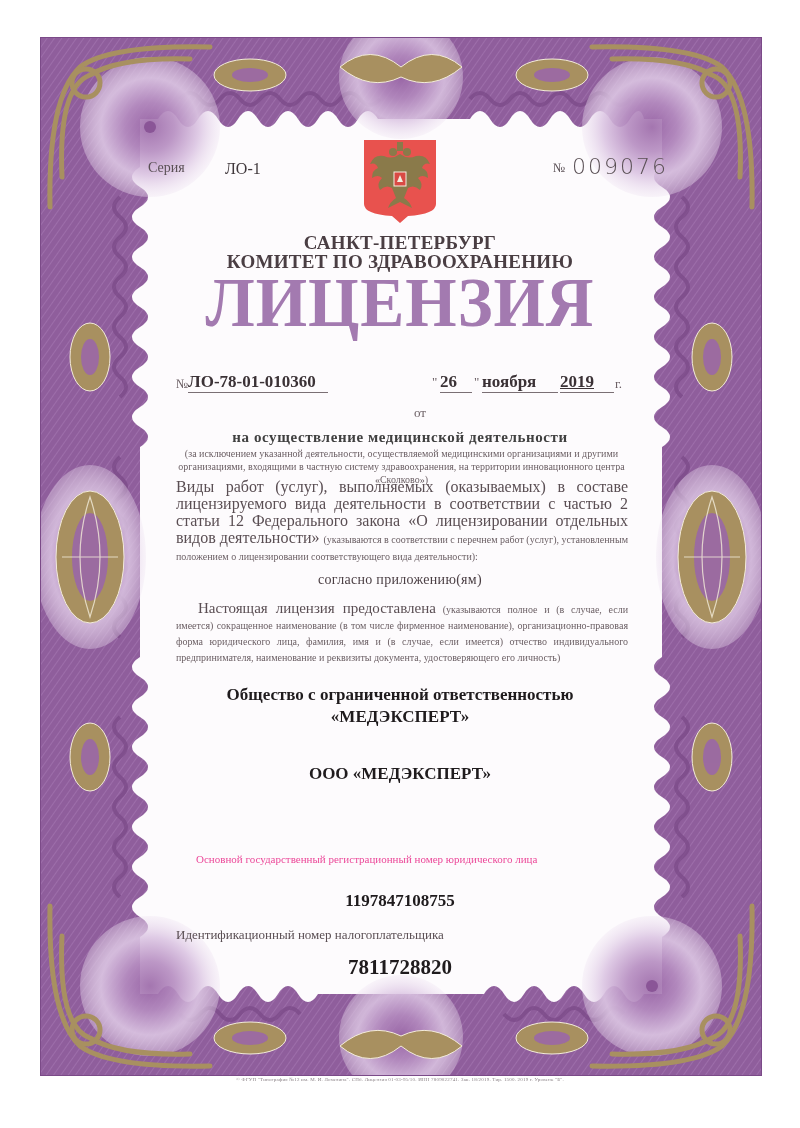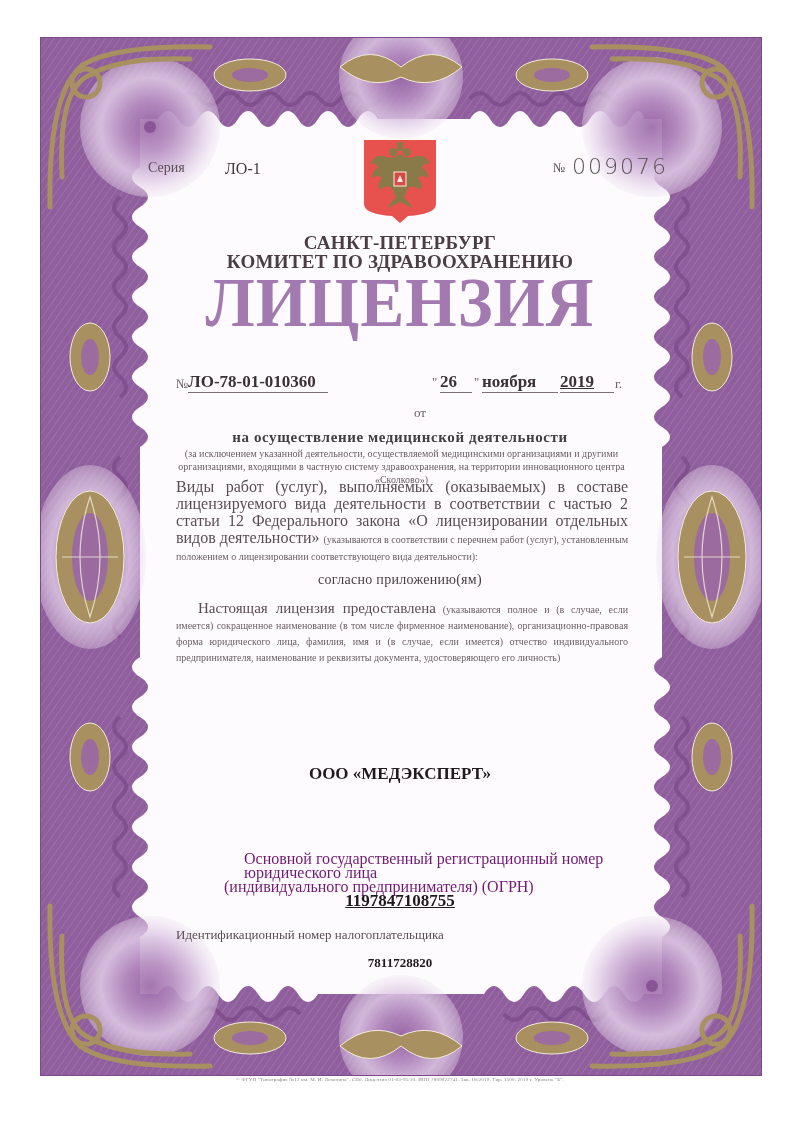--- a/index.html
+++ b/index.html
@@ -25,25 +25,25 @@
     .activity { top: 429px; font-size: 15px; font-weight: bold; color: #404040; letter-spacing: 0.6px; }
     .small-note { font-size: 10px; line-height: 13px; color: #6a5e63; }
     .exclusion { top: 447px; left: 174px; width: 455px; text-align: center; }
     .works { top: 478px; left: 176px; width: 452px; font-size: 16px; line-height: 17px; text-align: justify; color: #5a4e53; }
     .works .small-note { font-size: 10px; }
     .appendix { top: 572px; font-size: 14px; font-weight: normal; color: #4a3e43; letter-spacing: 0.3px; }
     .granted { top: 600px; left: 176px; width: 452px; font-size: 10px; line-height: 16px; color: #6a5e63; text-align: justify; }
     .granted .big { font-size: 15px; color: #5a4e53; padding-left: 22px; }
     .org-full { top: 684px; font-size: 17px; font-weight: bold; color: #1f1b1d; line-height: 22px; }
     .org-short { top: 764px; font-size: 17px; font-weight: bold; color: #1f1b1d; }
-    .ogrn-label { top: 852px; left: 176px; width: 455px; font-size: 16px; line-height: 14px; color: #701a75; margin-left: 48px; }
+    .ogrn-label { top: 852px; left: 176px; width: 455px; font-size: 11px; line-height: 14px; color: #ec4899; }
     .ogrn-label .first { padding-left: 20px; }
-    .ogrn-value { top: 891px; font-size: 17px; font-weight: bold; color: #1f1b1d; text-decoration: underline; }
+    .ogrn-value { top: 891px; font-size: 17px; font-weight: bold; color: #1f1b1d; }
     .inn-label { top: 927px; left: 176px; font-size: 13px; color: #5a4e53; }
-    .inn-value { top: 955px; font-size: 13px; font-weight: bold; color: #1f1b1d; }
+    .inn-value { top: 955px; font-size: 21px; font-weight: bold; color: #1f1b1d; }
     .imprint { top: 1077px; left: 160px; width: 480px; text-align: center; font-size: 5px; color: #8a8085; letter-spacing: 0.2px; }
   </style>
 </head>
 <body>
 
 <div class="sheet">
   <svg class="frame" width="722" height="1039" viewBox="0 0 722 1039">
     <defs>
       <pattern id="guilloche" width="6" height="6" patternUnits="userSpaceOnUse" patternTransform="rotate(35)">
         <rect width="6" height="6" fill="#8f5e9c"></rect>
@@ -208,24 +208,25 @@
   <span>Виды работ (услуг), выполняемых (оказываемых) в составе лицензируемого вида деятельности в соответствии с частью 2 статьи 12 Федерального закона «О лицензировании отдельных видов деятельности»</span>
   <span class="small-note">(указываются в соответствии с перечнем работ (услуг), установленным положением о лицензировании соответствующего вида деятельности):</span>
 </div>
 <div class="abs center appendix">согласно приложению(ям)</div>
 
 <div class="abs granted">
   <span class="big">Настоящая лицензия предоставлена</span>
   <span>(указываются полное и (в случае, если имеется) сокращенное наименование (в том числе фирменное наименование), организационно-правовая форма юридического лица, фамилия, имя и (в случае, если имеется) отчество индивидуального предпринимателя, наименование и реквизиты документа, удостоверяющего его личность)</span>
 </div>
 <div class="abs center org-full">
+  <div>Общество с ограниченной ответственностью</div>
+  <div>«МЕДЭКСПЕРТ»</div>
 </div>
 <div class="abs center org-short">ООО «МЕДЭКСПЕРТ»</div>
 
 <div class="abs ogrn-label">
   <div class="first">Основной государственный регистрационный номер юридического лица</div>
-  <div>(индивидуального предпринимателя) (ОГРН)</div>
 </div>
 <div class="abs center ogrn-value">1197847108755</div>
 <div class="abs inn-label">Идентификационный номер налогоплательщика</div>
 <div class="abs center inn-value">7811728820</div>
 
 <div class="abs imprint">© ФГУП "Типография №12 им. М. И. Лоханина". СПб. Лицензия 01-03-95/10. ИНН 7809022741. Зак. 18/2019. Тир. 1500. 2019 г. Уровень "Б".</div>
 
 </body></html>

